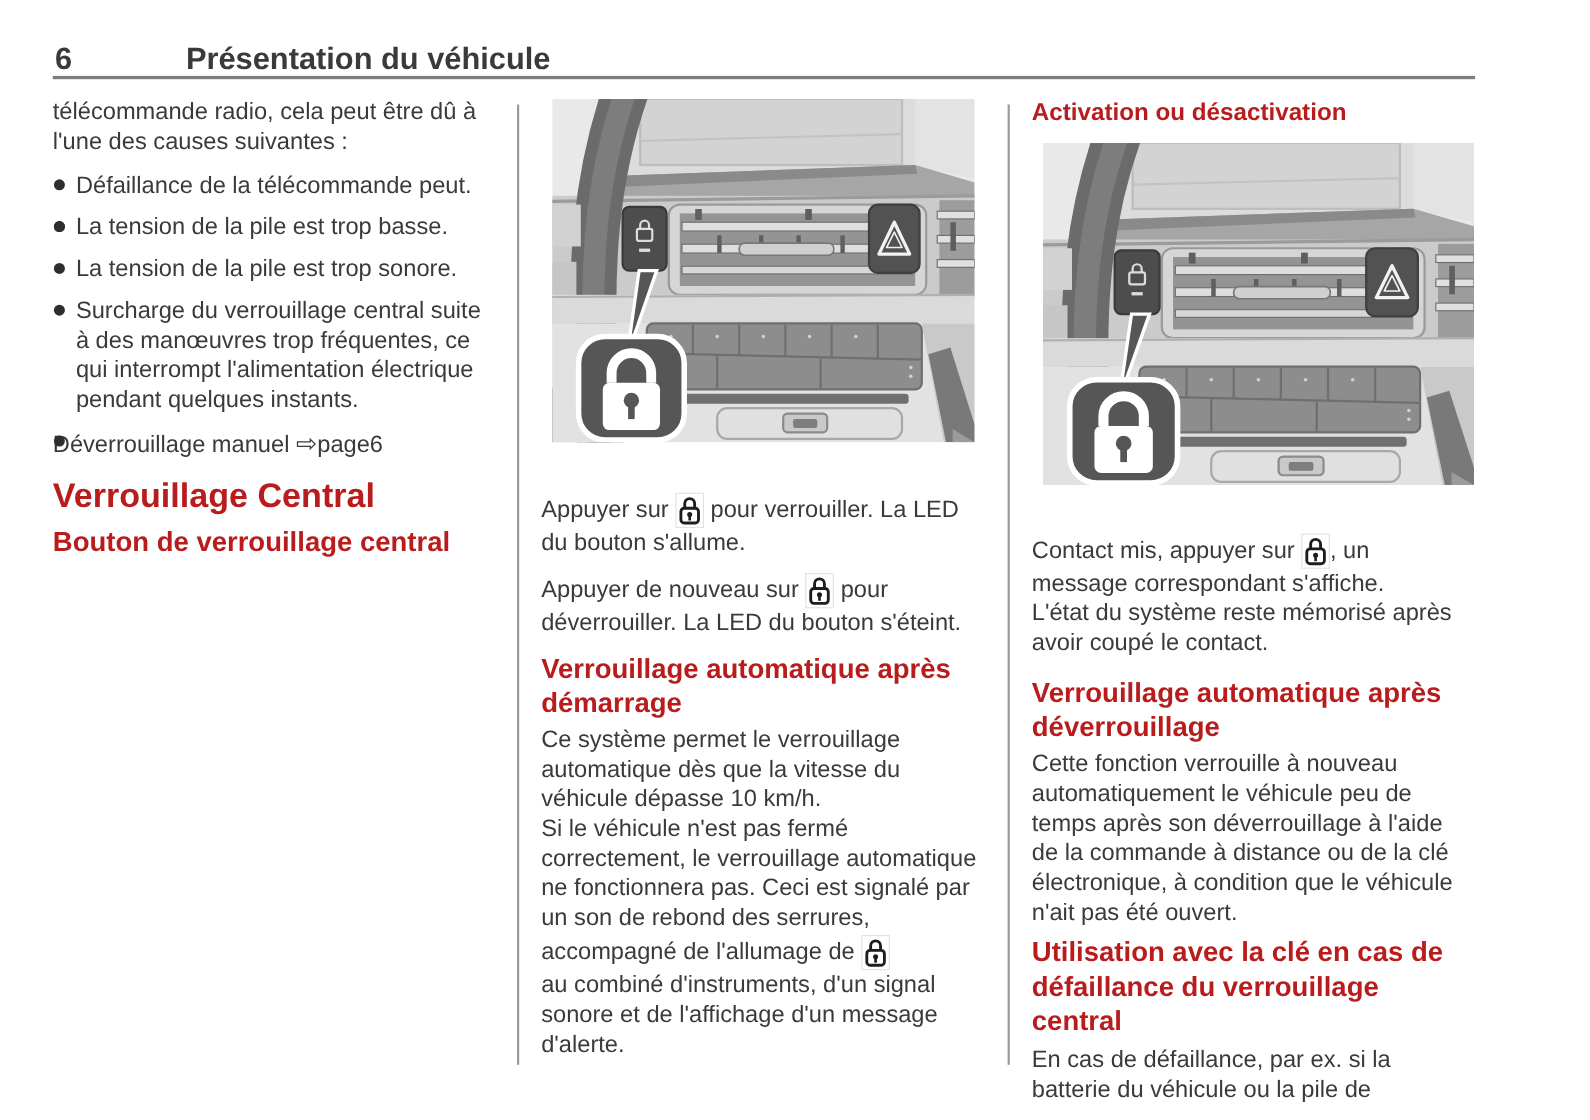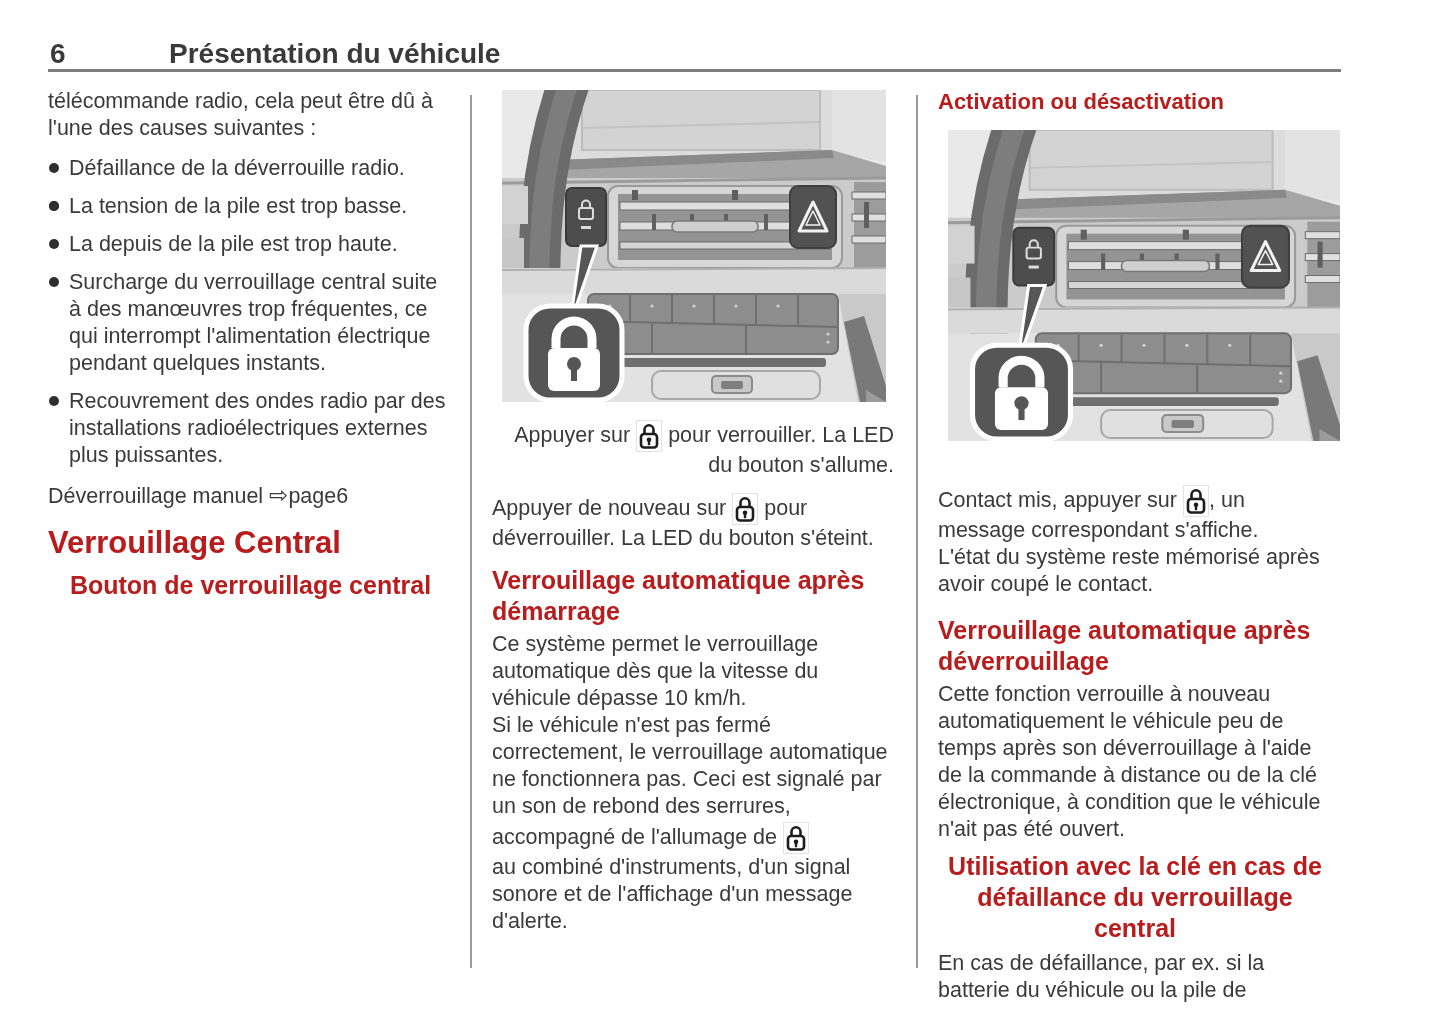--- a/index.html
+++ b/index.html
@@ -25,27 +25,27 @@
   .bullet-item{position:relative;padding-left:21px;margin-bottom:11px;}
   .dot{position:absolute;left:1px;top:8px;width:10px;height:10px;border-radius:50%;background:#2e2e2e;}
   .crossref{margin-top:13px;}
   .arrow{font-size:23px;}
   h1,h2,h3{font-weight:bold;color:#b91c1c;}
   h1{font-size:31px;line-height:38px;margin:14px 0 0;}
   h2{font-size:25px;line-height:31px;margin:0;}
   h3{font-size:22px;line-height:27px;margin:0;}
   .mt-h2a{margin-top:13px;}
   .mt-h2b{margin-top:17px;}
-  .mt-h2c{margin-top:8px;text-align:center;}
+  .mt-h2c{margin-top:8px;}
   .mt-body1{margin-top:6px;}
   .fig{margin:0;}
   .fig svg{display:block;}
   .fig1{margin:2px 0 0 10px;}
   .fig2{margin:15px 0 0 10px;}
-  .p-after-fig{margin-top:18px;text-align:right;}
+  .p-after-fig{margin-top:46px;}
   .p-after-fig3{margin-top:44px;}
   .p-gap{margin-top:14px;}
   .p-small-gap{margin-top:4px;}
   .p-icon-gap{margin-top:2px;}
   .block{display:block;}
   .ilock{
     display:inline-block;width:26px;height:32px;box-sizing:border-box;
     border:1px solid #e2e2e2;background:#fff;vertical-align:-9px;line-height:0;
     text-align:center;
   }
@@ -158,26 +158,26 @@
 <div class="page-number">6</div>
 <div class="page-title">Présentation du véhicule</div>
 <div class="header-rule"></div>
 
 <div class="vdiv vdiv1"></div>
 <div class="vdiv vdiv2"></div>
 
 <div class="col col1">
   <p>télécommande radio, cela peut être dû à l'une des causes suivantes :</p>
   <div class="bullets">
-    <div class="bullet-item"><span class="dot"></span><span>Défaillance de la déverrouille radio.</span></div>
+    <div class="bullet-item"><span class="dot"></span><span>Défaillance de la télécommande peut.</span></div>
     <div class="bullet-item"><span class="dot"></span></div>
     <div class="bullet-item"><span class="dot"></span><span>La tension de la pile est trop basse.</span></div>
-    <div class="bullet-item"><span class="dot"></span><span>La depuis de la pile est trop haute.</span></div>
+    <div class="bullet-item"><span class="dot"></span><span>La tension de la pile est trop sonore.</span></div>
     <div class="bullet-item"><span class="dot"></span><span>Surcharge du verrouillage central suite à des manœuvres trop fréquentes, ce qui interrompt l'alimentation électrique pendant quelques instants.</span></div>
-    <div class="bullet-item"><span class="dot"></span><span>Recouvrement des ondes radio par des installations radioélectriques externes plus puissantes.</span></div>
+    <div class="bullet-item"><span class="dot"></span></div>
   </div>
   <p class="crossref"><span>Déverrouillage manuel</span> <span class="arrow">⇨</span><span>page6</span></p>
   <h1>Verrouillage Central</h1>
   <h2 class="mt-h2c">Bouton de verrouillage central</h2>
 </div>
 
 <div class="col col2">
   <figure class="fig fig1">
     <svg width="384" height="312" viewBox="0 0 384 312">
         <use href="#dash-sym"></use>

